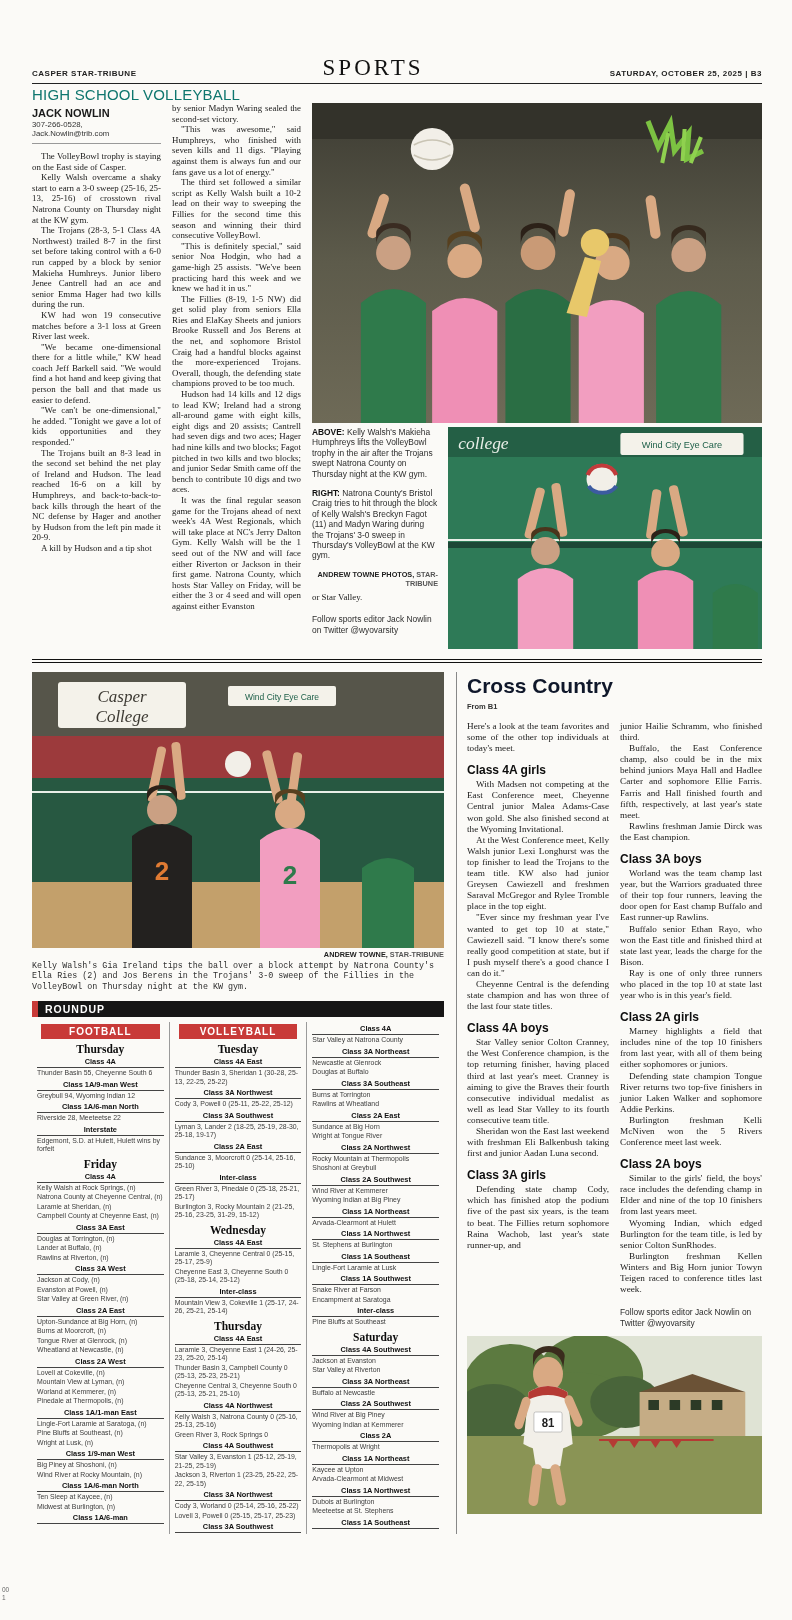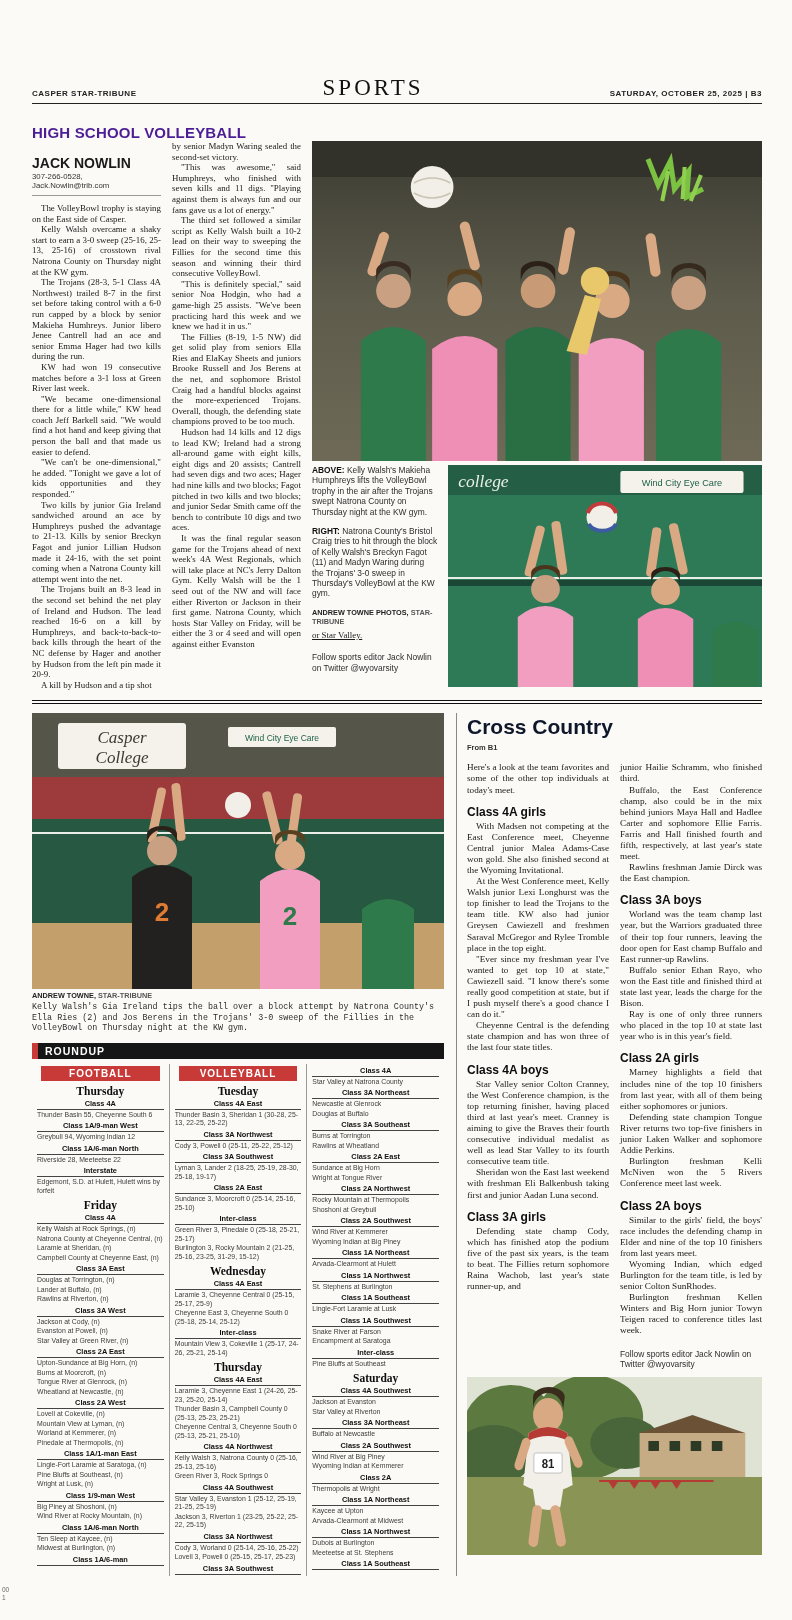--- a/index.html
+++ b/index.html
@@ -1,49 +1,49 @@
 <!DOCTYPE html>
 <html style="--banner-red: #c83a38; --bar-black: #161616;"><head>
 <meta charset="utf-8">
 <style>
   html,body{margin:0;padding:0;background:#e8e6e0;}
   .page{position:relative;width:792px;height:1620px;background:#fbfaf7;margin:0 auto;
         overflow:hidden;font-family:"Liberation Serif",serif;color:#1a1a1a;
         box-sizing:border-box;padding:58px 30px 0 32px;}
   
   .masthead{display:flex;align-items:flex-end;justify-content:space-between;
-            border-bottom:1px solid #222;padding-bottom:5px;margin-top:20px;}
+            border-bottom:1px solid #222;padding-bottom:5px;}
   .mh-side{font-family:"Liberation Sans",sans-serif;font-size:8px;font-weight:bold;
            letter-spacing:.5px;color:#222;}
   .mh-sports{font-family:"Liberation Serif",serif;font-size:23px;letter-spacing:3px;
              color:#111;line-height:20px;}
   .mh-page{font-weight:bold;}
   
-  .kicker{font-family:"Liberation Sans",sans-serif;font-weight:bold;font-size:15px;
-          letter-spacing:.2px;margin-top:20px;color:#4c1d95;}
+  .kicker{font-family:"Liberation Sans",sans-serif;font-weight:normal;font-size:15px;
+          letter-spacing:.2px;margin-top:2px;color:#0f766e;}
   .headline{font-family:"Liberation Serif",serif;font-weight:bold;font-size:45px;
             line-height:46px;margin:2px 0 6px 0;letter-spacing:-1px;color:#0a0a0a;}
   
   .story-row{display:flex;gap:11px;}
   .col1,.col2{width:129px;flex:none;}
-  .byline{font-family:"Liberation Sans",sans-serif;font-weight:bold;font-size:14px;margin-top:14px;}
+  .byline{font-family:"Liberation Sans",sans-serif;font-weight:bold;font-size:11px;margin-top:4px;}
   .contact{font-family:"Liberation Sans",sans-serif;font-size:7.8px;color:#333;
            margin:1px 0 7px 0;border-bottom:1px solid #999;padding-bottom:5px;}
   .bodyp{font-size:8.9px;line-height:10.6px;text-align:justify;margin:0;text-indent:9px;}
   .noind{text-indent:0;}
   .right-block{flex:1;min-width:0;}
   .photo2-row{display:flex;gap:10px;margin-top:4px;}
   .caption-col{width:126px;flex:none;}
   .cap{font-family:"Liberation Sans",sans-serif;font-size:8.4px;line-height:10.4px;
        color:#2e2e2e;margin:0 0 9px 0;}
   .cap b{color:#111;}
   .credit{font-family:"Liberation Sans",sans-serif;font-size:7.3px;font-weight:bold;
-          text-align:left;color:#222;margin:2px 0 2px 0;}
+          text-align:right;color:#222;margin:2px 0 2px 0;}
   .credit .org{color:#555;}
-  .cont-serif{font-size:8.9px;line-height:10.6px;margin:4px 0 12px 0;text-decoration:underline;}
+  .cont-serif{font-size:8.9px;line-height:10.6px;margin:4px 0 12px 0;}
   .follow{font-family:"Liberation Sans",sans-serif;font-size:8.4px;line-height:10.4px;color:#2e2e2e;margin:0;}
   .photo{display:block;width:100%;}
   
   .double-rule{border-top:1px solid #111;border-bottom:1px solid #111;height:2px;margin:10px 0 9px 0;}
   
   .bottom-row{display:flex;gap:12px;}
   .left-bottom{width:412px;flex:none;}
   .cc{flex:1;min-width:0;border-left:1px solid #888;padding-left:10px;}
   .cc-title{font-family:"Liberation Sans",sans-serif;font-weight:bold;font-size:21px;
             margin:2px 0 4px 0;color:#0f172a;}
@@ -101,21 +101,20 @@
     <div class="col1">
       <div class="byline">JACK NOWLIN</div>
       <div class="contact">307-266-0528, Jack.Nowlin@trib.com</div>
       <div>
           <p class="bodyp">The VolleyBowl trophy is staying on the East side of Casper.</p>
           <p class="bodyp">Kelly Walsh overcame a shaky start to earn a 3-0 sweep (25-16, 25-13, 25-16) of crosstown rival Natrona County on Thursday night at the KW gym.</p>
           <p class="bodyp">The Trojans (28-3, 5-1 Class 4A Northwest) trailed 8-7 in the first set before taking control with a 6-0 run capped by a block by senior Makieha Humhreys. Junior libero Jenee Cantrell had an ace and senior Emma Hager had two kills during the run.</p>
           <p class="bodyp">KW had won 19 consecutive matches before a 3-1 loss at Green River last week.</p>
           <p class="bodyp">"We became one-dimensional there for a little while," KW head coach Jeff Barkell said. "We would find a hot hand and keep giving that person the ball and that made us easier to defend.</p>
           <p class="bodyp">"We can't be one-dimensional," he added. "Tonight we gave a lot of kids opportunities and they responded."</p>
-          <p class="bodyp">Two kills by junior Gia Ireland sandwiched around an ace by Humphreys pushed the advantage to 21-13. Kills by senior Breckyn Fagot and junior Lillian Hudson made it 24-16, with the set point coming when a Natrona County kill attempt went into the net.</p>
           <p class="bodyp">The Trojans built an 8-3 lead in the second set behind the net play of Ireland and Hudson. The lead reached 16-6 on a kill by Humphreys, and back-to-back-to-back kills through the heart of the NC defense by Hager and another by Hudson from the left pin made it 20-9.</p>
           <p class="bodyp">A kill by Hudson and a tip shot</p>
         </div>
     </div>
     <div class="col2">
         <p class="bodyp noind">by senior Madyn Waring sealed the second-set victory.</p>
         <p class="bodyp">"This was awesome," said Humphreys, who finished with seven kills and 11 digs. "Playing against them is always fun and our fans gave us a lot of energy."</p>
         <p class="bodyp">The third set followed a similar script as Kelly Walsh built a 10-2 lead on their way to sweeping the Fillies for the second time this season and winning their third consecutive VolleyBowl.</p>
         <p class="bodyp">"This is definitely special," said senior Noa Hodgin, who had a game-high 25 assists. "We've been practicing hard this week and we knew we had it in us."</p>
         <p class="bodyp">The Fillies (8-19, 1-5 NW) did get solid play from seniors Ella Ries and ElaKay Sheets and juniors Brooke Russell and Jos Berens at the net, and sophomore Bristol Craig had a handful blocks against the more-experienced Trojans. Overall, though, the defending state champions proved to be too much.</p>

